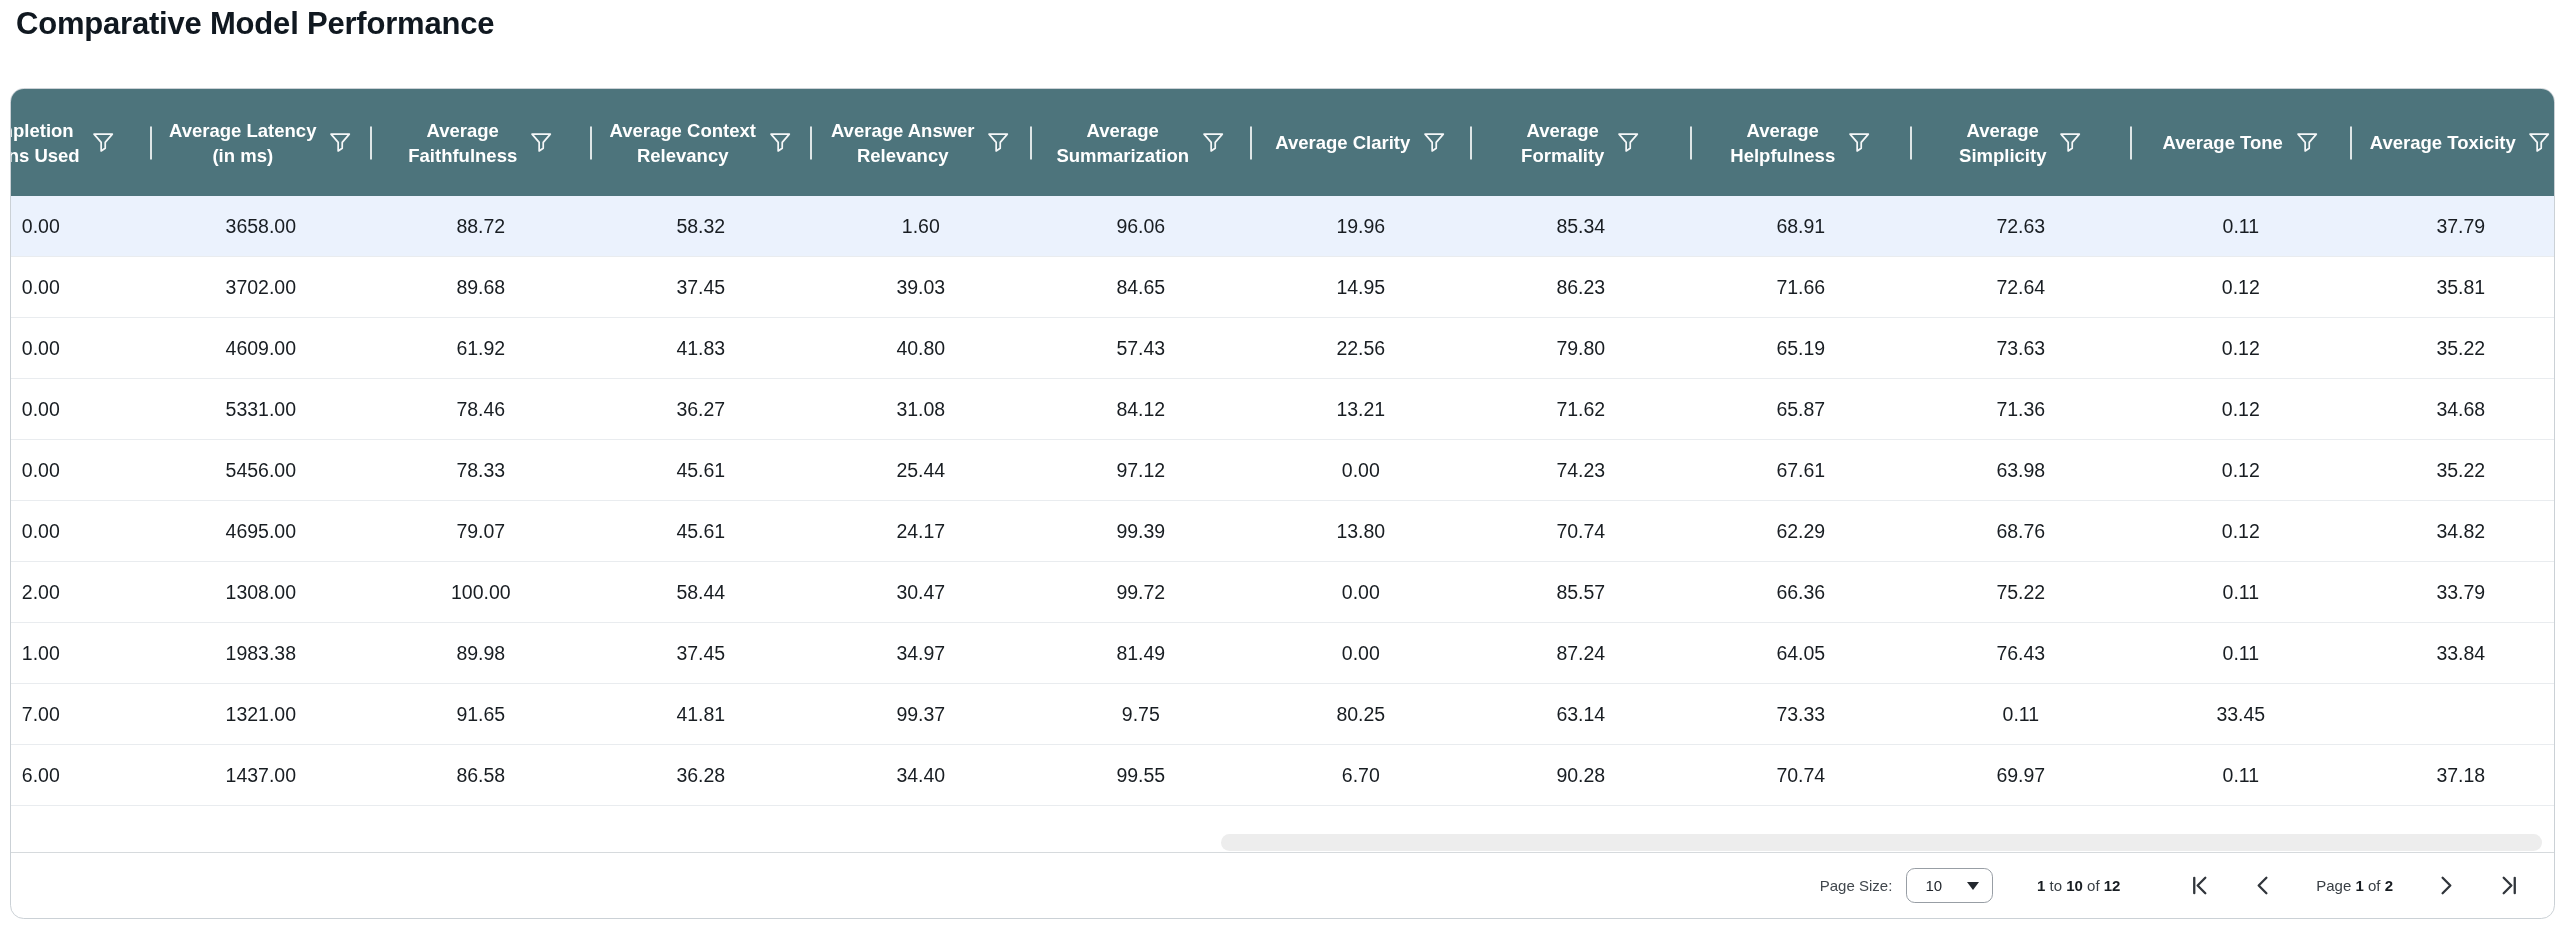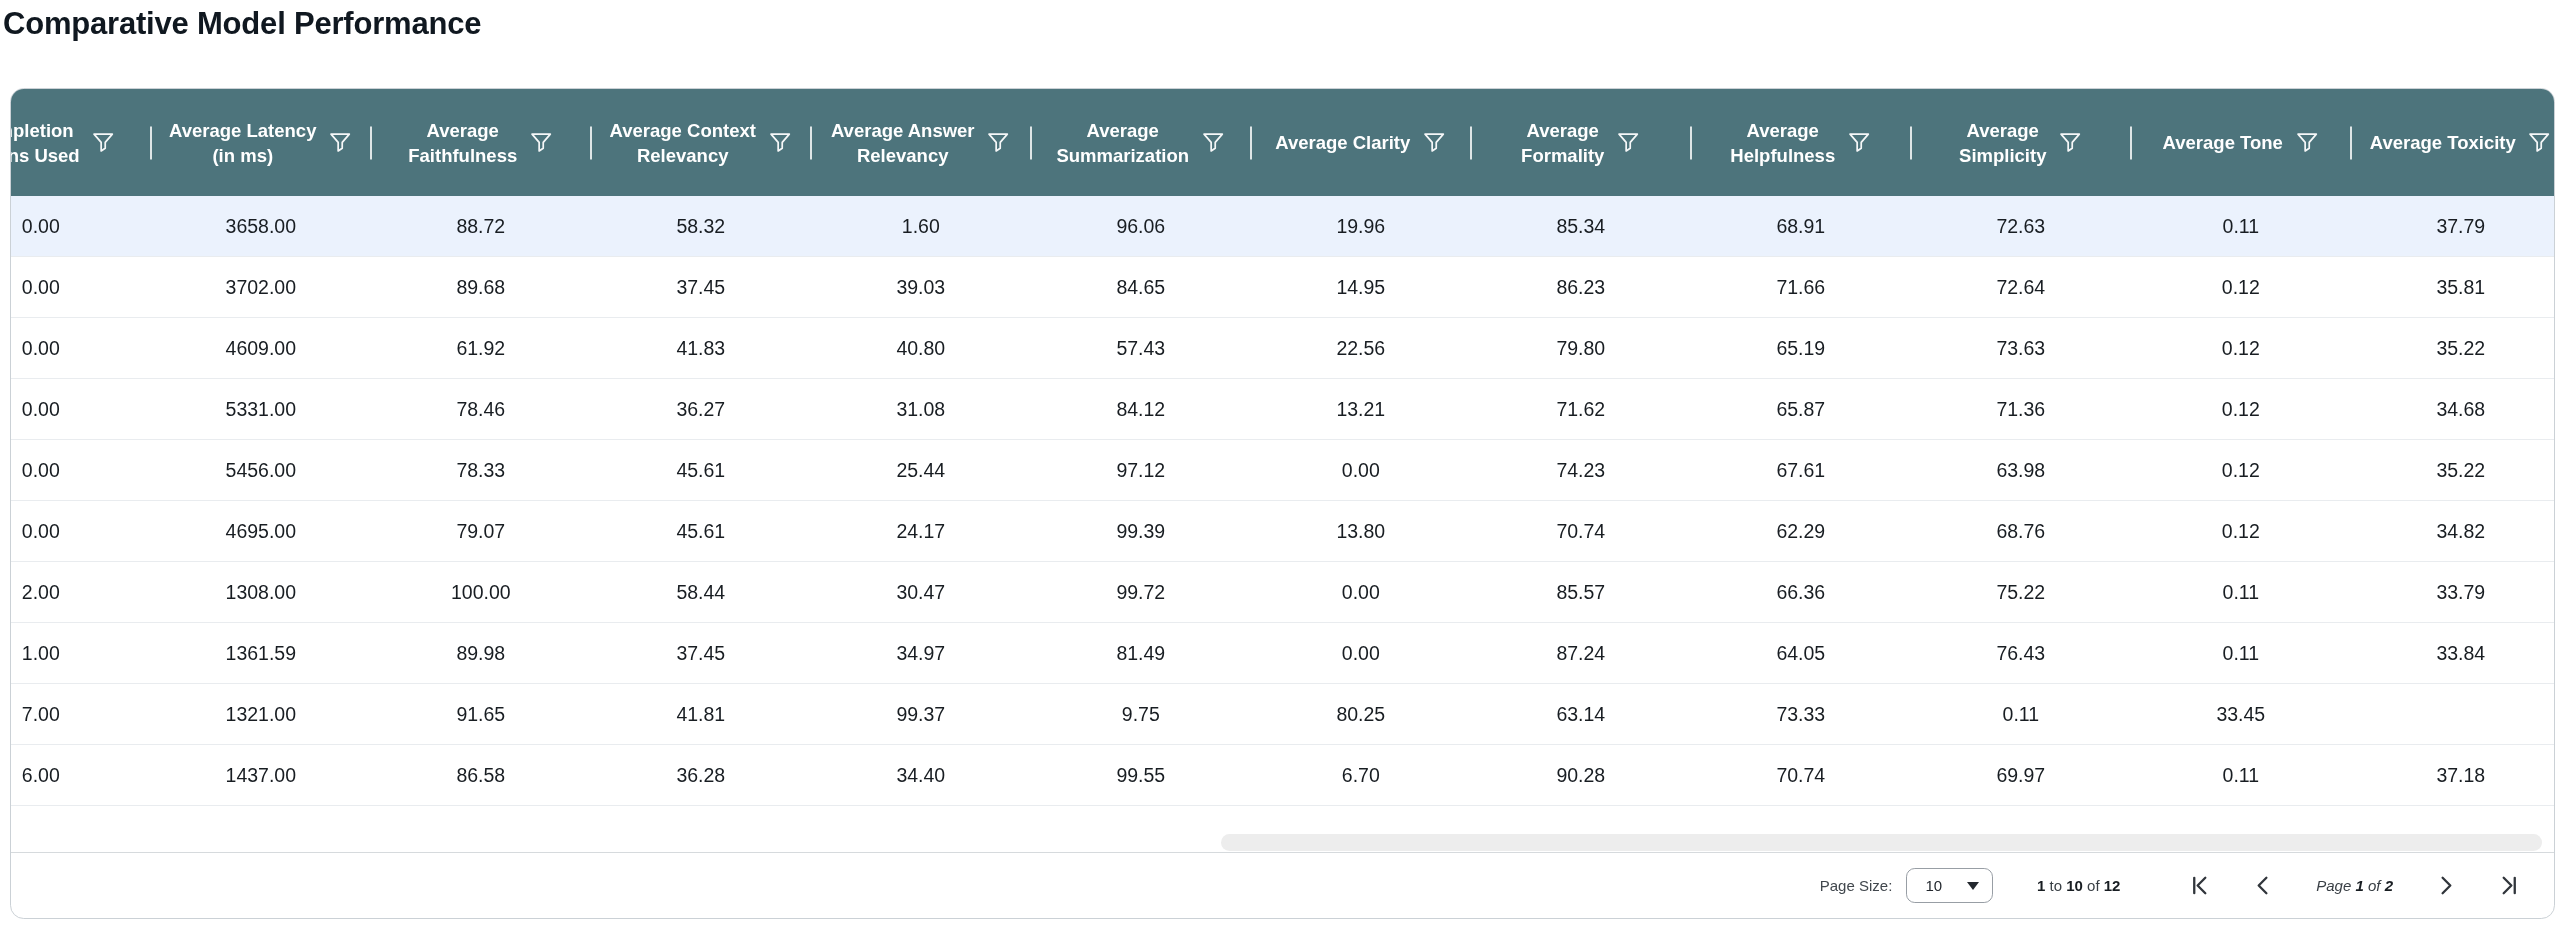--- a/index.html
+++ b/index.html
@@ -2,21 +2,21 @@
 <html><head>
 <meta charset="utf-8">
 <style>
   html,body{margin:0;padding:0;}
   body{
     width:2576px;height:935px;overflow:hidden;background:#ffffff;
     font-family:"Liberation Sans","DejaVu Sans",sans-serif;
     -webkit-font-smoothing:antialiased;
   }
   .page-title{
-    margin:0;position:absolute;left:3px;top:5.9px;
+    margin:0;position:absolute;left:16px;top:5.9px;
     font-size:31px;font-weight:700;color:#101820;letter-spacing:-0.2px;
   }
   .panel{
     position:absolute;left:9.8px;top:88px;width:2545px;height:831px;
     background:#ffffff;border:1.5px solid #cbd1d6;border-radius:13.7px;
     box-sizing:border-box;overflow:hidden;
   }
   .grid-viewport{
     position:absolute;left:0;top:0;right:0;height:722px;overflow:hidden;
   }
@@ -69,21 +69,21 @@
     border:1.5px solid #989ea5;border-radius:8.8px;padding:0 12.7px 0 18.5px;
     background:#fff;cursor:pointer;
   }
   .ps-value{color:#23282e;}
   .ps-caret{
     width:0;height:0;border-left:6.8px solid transparent;border-right:6.8px solid transparent;
     border-top:8.8px solid #23282e;margin-left:9.8px;
   }
   .range-summary{margin-left:44px;}
   .range-summary b,.page-indicator b{color:#181d22;font-weight:700;}
-  .nav-group{display:flex;align-items:center;margin-left:62px;gap:26px;font-style:italic;}
+  .nav-group{display:flex;align-items:center;margin-left:62px;gap:26px;}
   .nav-btn{
     width:37px;height:37px;display:flex;align-items:center;justify-content:center;
     background:transparent;border:none;padding:0;cursor:pointer;border-radius:5.9px;
   }
   .page-indicator{margin:0 7.8px;}
 </style>
 </head>
 <body>
 
 <h1 class="page-title">Comparative Model Performance</h1>
@@ -260,21 +260,21 @@
             <div class="tcell">99.72</div>
             <div class="tcell">0.00</div>
             <div class="tcell">85.57</div>
             <div class="tcell">66.36</div>
             <div class="tcell">75.22</div>
             <div class="tcell">0.11</div>
             <div class="tcell">33.79</div>
           </div>
           <div class="trow">
             <div class="tcell">1.00</div>
-            <div class="tcell">1361.59</div>
+            <div class="tcell">1983.38</div>
             <div class="tcell">89.98</div>
             <div class="tcell">37.45</div>
             <div class="tcell">34.97</div>
             <div class="tcell">81.49</div>
             <div class="tcell">0.00</div>
             <div class="tcell">87.24</div>
             <div class="tcell">64.05</div>
             <div class="tcell">76.43</div>
             <div class="tcell">0.11</div>
             <div class="tcell">33.84</div>

